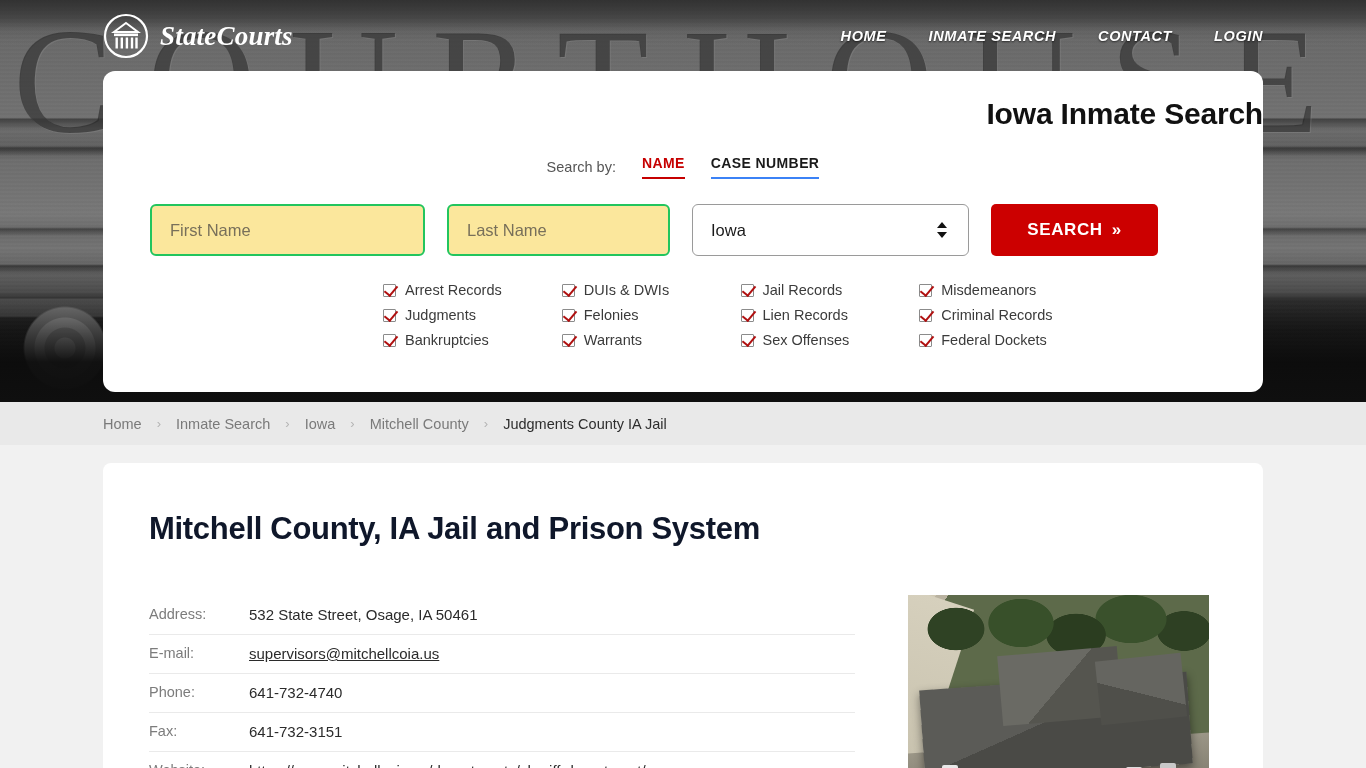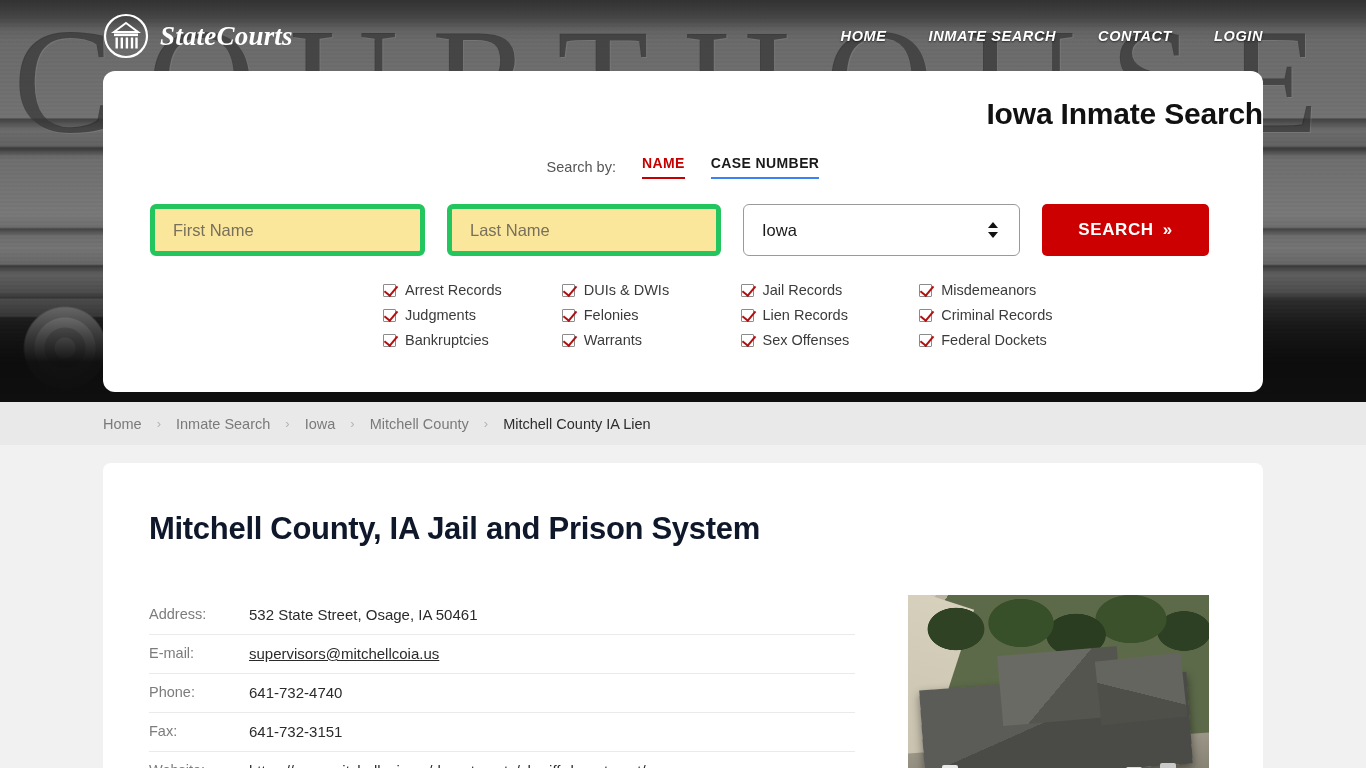--- a/index.html
+++ b/index.html
@@ -138,28 +138,28 @@
     padding-bottom: 6px; cursor: pointer;
   }
   .search-tab.active { color: #c60000; border-bottom: 2px solid #c60000; }
   .search-tab.inactive { color: #1a1a1a; border-bottom: 2px solid #3b82f6; }
 
   .form-row {
     display: flex; align-items: center;
     gap: 22px; padding: 0 47px; margin-top: 25px;
   }
   .field {
-    height: 52px; border: 5px solid #22c55e; border-radius: 6px;
+    height: 52px; border: 2px solid #22c55e; border-radius: 6px;
     background: #fbe79c; font-size: 16.5px; color: #6b6450;
     padding: 0 18px; outline: none;
     font-family: "Liberation Sans", sans-serif;
   }
   .field::placeholder { color: #78705a; opacity: 1; }
   #first-name-input { width: 275px; }
-  #last-name-input  { width: 274px; }
+  #last-name-input  { width: 223px; }
   .select-wrap { position: relative; width: 277px; height: 52px; }
   .state-select {
     width: 100%; height: 52px;
     border: 1px solid #9a9a9a; border-radius: 6px;
     background: #fff; color: #1a1a1a; font-size: 16.5px;
     padding: 0 40px 0 18px;
     appearance: none; -webkit-appearance: none;
     font-family: "Liberation Sans", sans-serif; outline: none;
   }
   .select-spinner {
@@ -424,21 +424,21 @@
 
 <div class="breadcrumb-bar">
   <a class="crumb" href="#">Home</a>
   <span class="crumb-sep">›</span>
   <a class="crumb" href="#">Inmate Search</a>
   <span class="crumb-sep">›</span>
   <a class="crumb" href="#">Iowa</a>
   <span class="crumb-sep">›</span>
   <a class="crumb" href="#">Mitchell County</a>
   <span class="crumb-sep">›</span>
-  <span class="crumb current">Mitchell County IA Lien</span>
+  <span class="crumb current">Judgments County IA Jail</span>
 </div>
 
 <div class="content-wrap">
   <div class="content-card">
     <h1 class="page-title">Mitchell County, IA Jail and Prison System</h1>
 
     <table class="detail-table">
       <tbody>
         <tr>
           <th>Address:</th>

